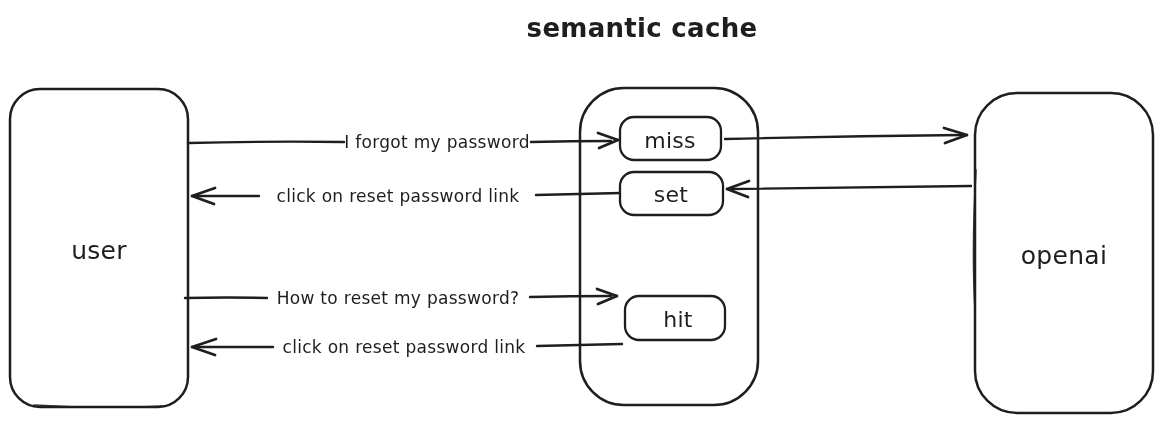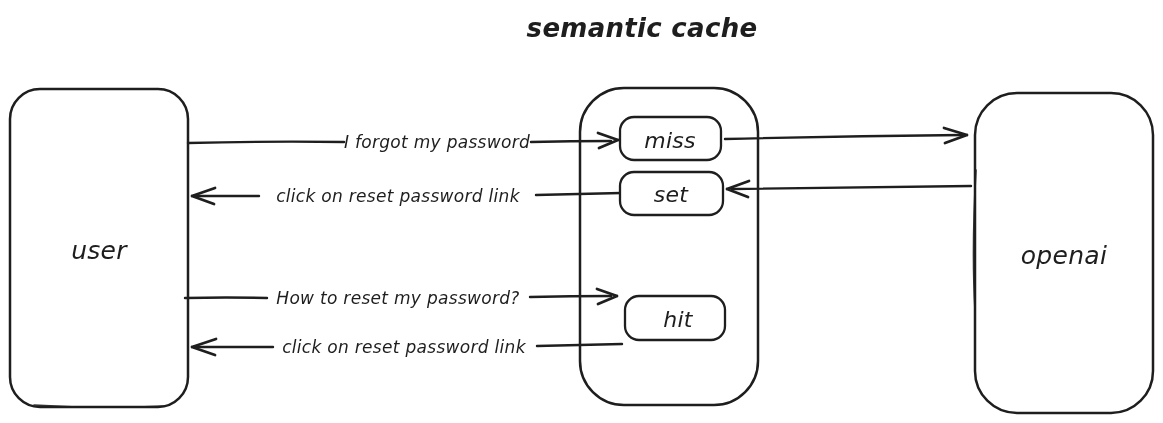--- a/index.html
+++ b/index.html
@@ -1,17 +1,17 @@
 <!DOCTYPE html>
 <html style="--stroke: #1e1e1e; --bg: #ffffff;"><head>
 <meta charset="utf-8">
 <style>
   :root { --stroke: #1e1e1e; --bg: #ffffff; }
   html, body { margin: 0; padding: 0; background: var(--bg); }
-  .canvas-wrap { width: 1026px; height: 423px; position: relative; background: var(--bg); font-style: italic; }
+  .canvas-wrap { width: 1026px; height: 423px; position: relative; background: var(--bg); }
   svg { display: block; }
   svg text {
     font-family: "DejaVu Sans", "Liberation Sans", sans-serif;
     fill: var(--stroke);
     text-anchor: middle;
     letter-spacing: 0.3px;
   }
   .title-label   { font-size: 26px; font-weight: 600; }
   .node-label    { font-size: 25px; font-weight: 500; }
   .slot-label    { font-size: 22px; font-weight: 500; }

